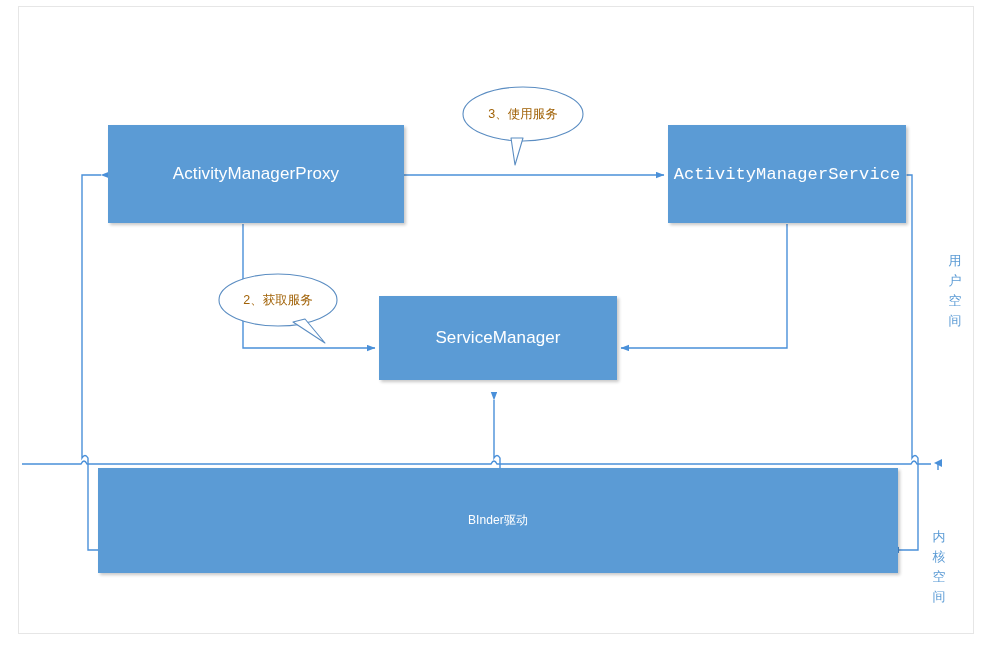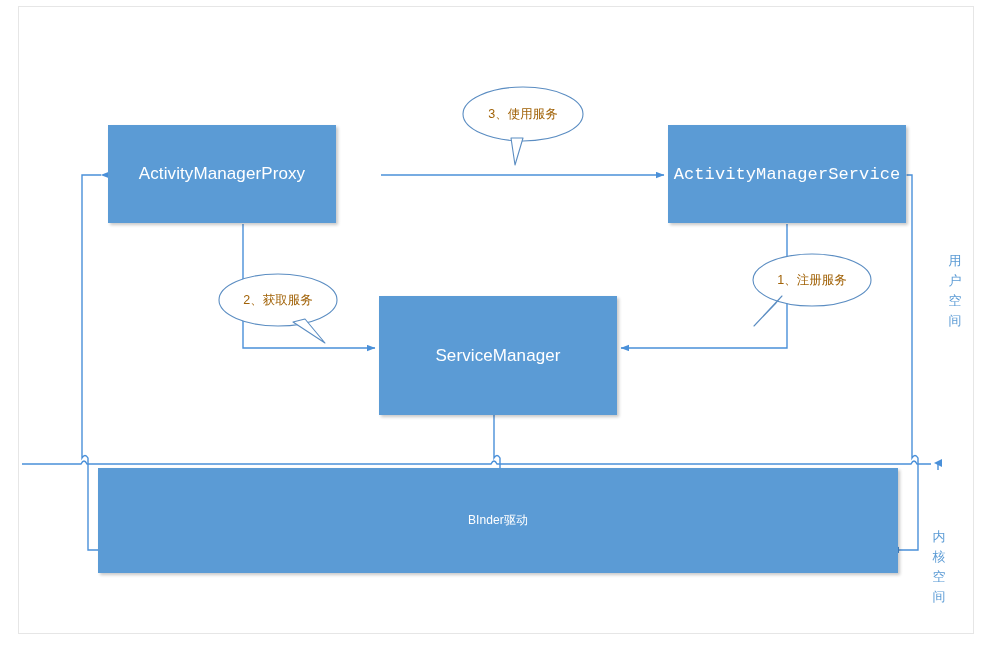--- a/index.html
+++ b/index.html
@@ -39,23 +39,23 @@
     box-sizing: border-box;
     box-shadow: 2px 2px 3px rgba(0,0,0,0.22);
     display: flex;
     align-items: center;
     justify-content: center;
     color: #ffffff;
     font-size: 17px;
     letter-spacing: 0.1px;
     white-space: nowrap;
   }
-  #node-amproxy   { left: 108px; top: 125px; width: 228px; height: 98px; }
+  #node-amproxy   { left: 108px; top: 125px; width: 296px; height: 98px; }
   #node-amservice { left: 668px; top: 125px; width: 238px; height: 98px; font-family: Liberation Mono, monospace; }
-  #node-sm        { left: 379px; top: 296px; width: 238px; height: 119px; }
+  #node-sm        { left: 379px; top: 296px; width: 238px; height: 84px; }
   #node-binder    { left: 98px; top: 468px; width: 800px; height: 105px; font-size: 12px; }
 
   
   .callout {
     position: absolute;
     color: #a16207;
     font-size: 12.5px;
     white-space: nowrap;
     display: flex;
     align-items: center;
@@ -151,23 +151,16 @@
   </div>
 
   <div class="callout" id="callout-2">
     <svg class="callout-svg" width="150" height="100" viewBox="0 0 150 100" xmlns="http://www.w3.org/2000/svg">
       <ellipse cx="73" cy="37" rx="59" ry="26" fill="#ffffff" stroke="#5B8DC2" stroke-width="1.1"></ellipse>
       <path d="M88,59 L120,80 L100,56 z" fill="#ffffff" stroke="#5B8DC2" stroke-width="1.1" stroke-linejoin="round"></path>
     </svg>
     <span>2、获取服务</span>
   </div>
 
-  <div class="callout" id="callout-1">
-    <svg class="callout-svg" width="150" height="100" viewBox="0 0 150 100" xmlns="http://www.w3.org/2000/svg">
-      <ellipse cx="74" cy="37" rx="59" ry="26" fill="#ffffff" stroke="#5B8DC2" stroke-width="1.1"></ellipse>
-      <path d="M44,53 L16,83 L38,60 z" fill="#ffffff" stroke="#5B8DC2" stroke-width="1.1" stroke-linejoin="round"></path>
-    </svg>
-    <span>1、注册服务</span>
-  </div>
 
   <div class="side-label" id="label-user">用户空间</div>
   <div class="side-label" id="label-kernel">内核空间</div>
 </div>
 
 </body></html>

